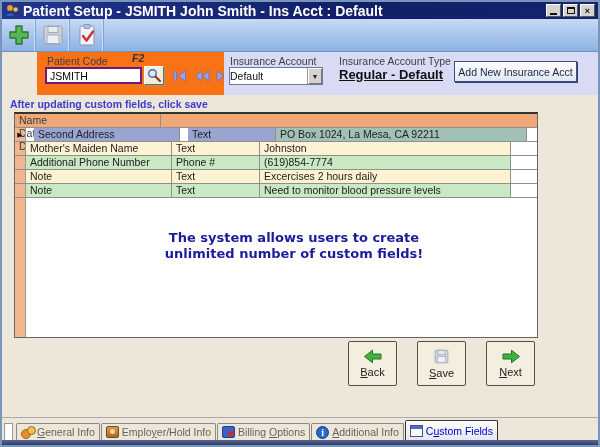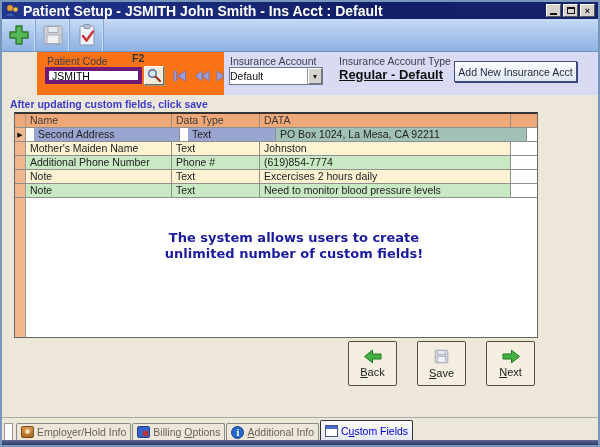--- a/index.html
+++ b/index.html
@@ -24,22 +24,22 @@
   .toolcell { width:34px; height:100%; display:flex; align-items:center; justify-content:center;
               border-right:1px solid #7fa3d2; box-shadow:inset -1px 0 0 #cfe0f6; }
   .toolbtn { width:30px; height:28px; display:flex; align-items:center; justify-content:center; cursor:default; }
 
   
   .panels { height:43px; position:relative; flex:none; }
   .patient-panel { position:absolute; left:0; top:0; width:260px; height:100%; background:#f97316;
                    border-right:1px solid #d8c2a4;margin-left:35px; }
   .insurance-panel { position:absolute; left:222px; top:0; right:0; height:100%; background:#d9dbf4; }
   .flabel { position:absolute; font-size:10.5px; color:#3c3c4c; }
-  .f2 { position:absolute; left:95px; top:0; font-size:10.5px; font-weight:bold; color:#333;text-align:right; }
-  .pc-input { position:absolute; left:8px; top:15px; width:97px; height:17px; border:4px solid #701a75;
+  .f2 { position:absolute; left:95px; top:0; font-size:10.5px; font-style:italic; font-weight:bold; color:#333;text-align:right; }
+  .pc-input { position:absolute; left:8px; top:15px; width:97px; height:17px; border:2px solid #701a75;
               background:#fff; font-family:"Liberation Sans",sans-serif; font-size:10.5px; padding:0 3px; }
   .search-btn { position:absolute; left:107px; top:14px; width:20px; height:19px; background:#f2ecdc;
                 border:1px solid; border-color:#fff #6a6a55 #6a6a55 #fff; box-shadow:1px 1px 0 #9a9a85;
                 display:flex; align-items:center; justify-content:center; }
   .navgroup { position:absolute; left:134px; top:17px; display:flex; gap:5px; }
   .navbtn { width:17px; height:13px; display:flex; align-items:center; justify-content:center; }
 
   .dropdown { position:absolute; left:5px; top:15px; width:94px; height:18px; background:#fff;
               border:1px solid #6b7a99; display:flex; align-items:center; }
   .dd-text { flex:1; font-size:10.5px; padding-left:0; color:#111; }
@@ -56,21 +56,21 @@
   .status-strip { height:17px; flex:none; font-size:10.5px; font-weight:bold; color:#3b3bcd;
                   padding-left:8px; display:flex; align-items:center;border-radius:8px; }
 
   
   .content { flex:1; position:relative; }
   .grid { position:absolute; left:12px; top:0; width:524px; height:226px; background:#fff;
           border:1px solid #666; border-top:2px solid #333; overflow:hidden; }
   .selstrip { position:absolute; left:0; top:0; bottom:0; width:11px; background:#f0b68e;
               border-right:1px solid #999; }
   .grow { display:flex; height:14px; position:relative; border-bottom:1px solid #8f8f8f; font-size:10.5px; color:#222; }
-  .ghead { background:#efa878; color:#3a3a3a; }
+  .ghead { background:#efa878; color:#3a3a3a;flex-direction:column; }
   .sel { width:11px; flex:none; border-right:1px solid #999; font-size:7px; line-height:13px;
          text-align:center; color:#111; }
   .ghead .sel { background:#efa878; }
   .c { padding:0 0 0 4px; line-height:13px; white-space:nowrap; overflow:hidden; border-right:1px solid #8f8f8f; }
   .c-name { width:146px; flex:none; }
   .c-type { width:88px; flex:none; }
   .c-data { width:251px; flex:none; }
   .r-sel .c-name, .r-sel .c-type { background:#9aa4d1;margin-left:8px; }
   .r-sel .c-data { background:#a2c1b6; }
   .r-cream .c { background:#fdf3d3; }
@@ -294,20 +294,24 @@
           </svg>
         <span><span></span><span class="accel">N</span><span>ext</span></span>
       </div>
     </div>
   </div>
 
   <div class="tabstrip">
     <div class="notch"></div>
 
     <div class="tab">
+      <span class="ico ico-people"></span>
+      <span><span></span><span class="accel">G</span><span>eneral Info</span></span>
+    </div>
+    <div class="tab">
       <span class="ico ico-employer"></span>
       <span><span>Emplo</span><span class="accel">y</span><span>er/Hold Info</span></span>
     </div>
     <div class="tab">
       <span class="ico ico-billing"></span>
       <span><span>Billing </span><span class="accel">O</span><span>ptions</span></span>
     </div>
     <div class="tab">
       <span class="ico ico-info"></span>
       <span><span></span><span class="accel">A</span><span>dditional Info</span></span>

